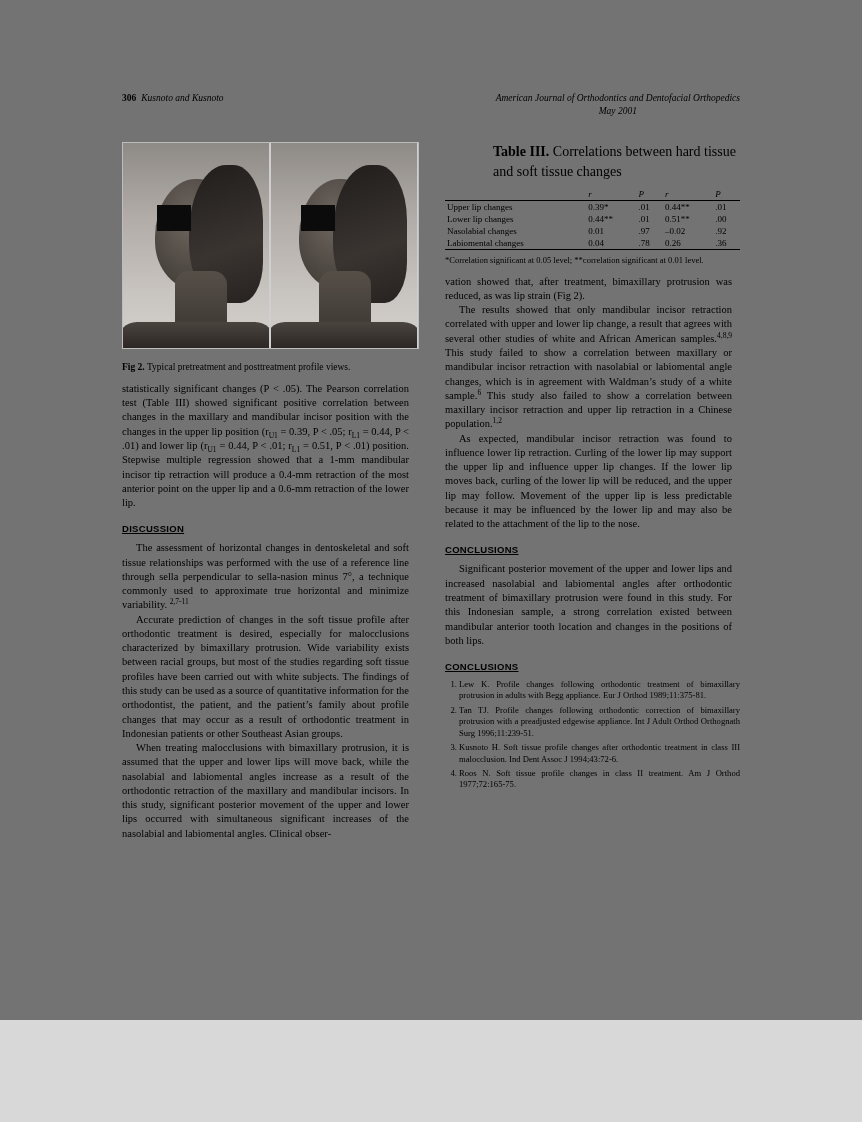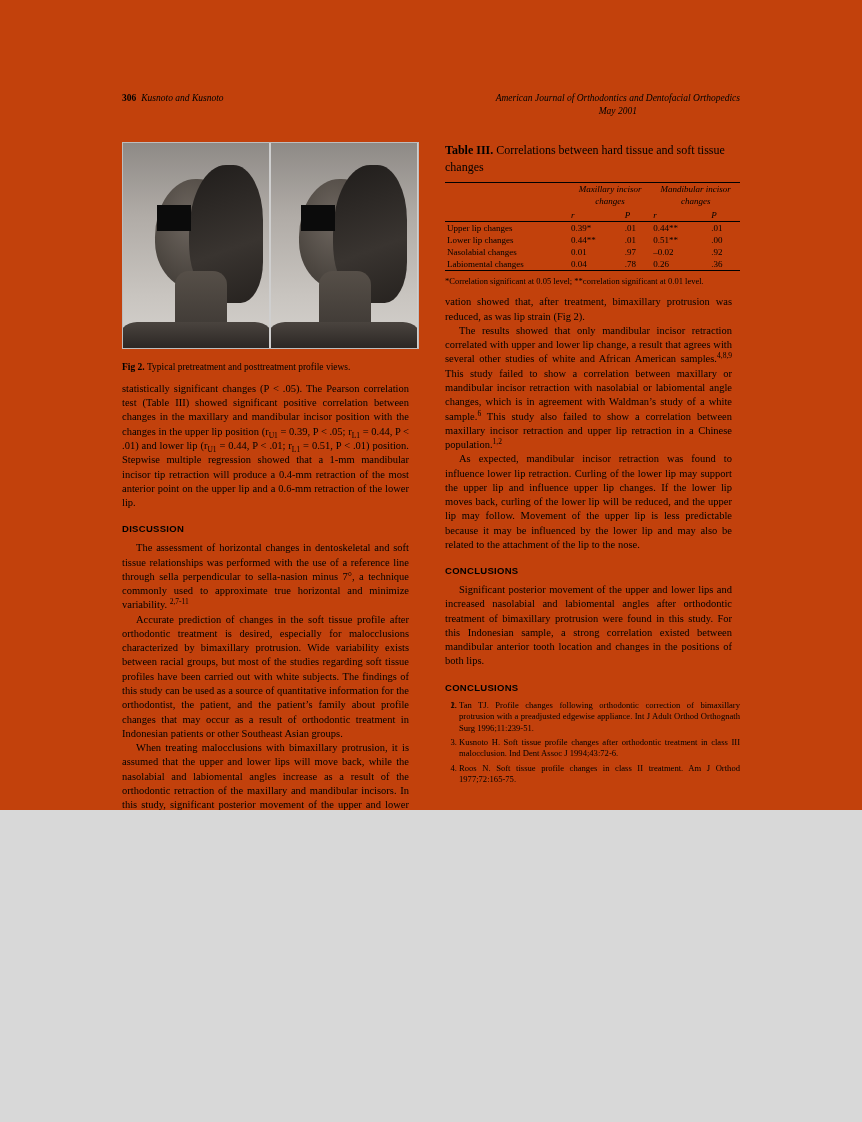--- a/index.html
+++ b/index.html
@@ -6,22 +6,22 @@
     margin: 0;
     padding: 0;
     background: #d8d8d8;
   }
   body {
     font-family: "Liberation Serif", serif;
   }
   .page {
     position: relative;
     width: 862px;
-    height: 810px;
-    background: #c2410c;
+    height: 1020px;
+    background: #737373;
     margin: 0 auto;
     overflow: hidden;
   }
   .content {
     position: absolute;
     left: 122px;
     top: 92px;
     width: 618px;
   }
   
@@ -128,23 +128,24 @@
   .fig-caption {
     font-size: 9.5px;
     line-height: 1.4;
     margin-top: 12px;
   }
   .fig-caption .fig-label {
     font-weight: bold;
   }
   
   .table-title {
-    font-size: 12px;
+    font-size: 14px;
     line-height: 1.45;
     margin-bottom: 6px;
+    margin-left: 48px;
   }
   .table-title .tlabel { font-weight: bold; }
   table.data {
     width: 100%;
     border-collapse: collapse;
     font-size: 9px;
   }
   table.data th, table.data td {
     padding: 1px 2px;
     text-align: left;
@@ -179,20 +180,21 @@
     text-indent: 14px;
     hyphens: auto;
   }
   p.body.noindent { text-indent: 0; }
   h2.section {
     font-size: 9.5px;
     font-family: "Liberation Sans", sans-serif;
     font-weight: bold;
     letter-spacing: 0.3px;
     margin: 13px 0 7px 0;
+    text-decoration: underline;
   }
   sup { font-size: 7.5px; vertical-align: super; line-height: 0; }
   sub { font-size: 7.5px; vertical-align: sub; line-height: 0; }
   .refs {
     list-style: none;
     margin: 0;
     padding: 0;
     font-size: 8.6px;
     line-height: 1.33;
   }
@@ -269,25 +271,20 @@
 
       <div class="col">
 
         <div class="table-title">
           <span class="tlabel">Table III.</span>
           <span>Correlations between hard tissue and soft tissue changes</span>
         </div>
 
         <table class="data">
           <thead>
-            <tr class="tb-top">
-              <th style="width:42%;border-top:1px solid #000;"></th>
-              <th class="grp-head" colspan="2">Maxillary incisor changes</th>
-              <th class="grp-head" colspan="2">Mandibular incisor changes</th>
-            </tr>
             <tr class="tb-bot">
               <th class="sub-head"></th>
               <th class="sub-head">r</th>
               <th class="sub-head">P</th>
               <th class="sub-head">r</th>
               <th class="sub-head">P</th>
             </tr>
           </thead>
           <tbody>
             <tr>
@@ -333,20 +330,21 @@
 
         <h2 class="section">CONCLUSIONS</h2>
 
         <p class="body">Significant posterior movement of the upper and lower lips and increased nasolabial and labiomental angles after orthodontic treatment of bimaxillary protrusion were found in this study. For this Indonesian sample, a strong correlation existed between mandibular anterior tooth location and changes in the positions of both lips.</p>
 
         <h2 class="section">CONCLUSIONS</h2>
 
         <ol class="refs">
           <li>
             <span class="rnum">1.</span>
+            <span>Lew K. Profile changes following orthodontic treatment of bimaxillary protrusion in adults with Begg appliance. Eur J Orthod 1989;11:375-81.</span>
           </li>
           <li>
             <span class="rnum">2.</span>
             <span>Tan TJ. Profile changes following orthodontic correction of bimaxillary protrusion with a preadjusted edgewise appliance. Int J Adult Orthod Orthognath Surg 1996;11:239-51.</span>
           </li>
           <li>
             <span class="rnum">3.</span>
             <span>Kusnoto H. Soft tissue profile changes after orthodontic treatment in class III malocclusion. Ind Dent Assoc J 1994;43:72-6.</span>
           </li>
           <li>

